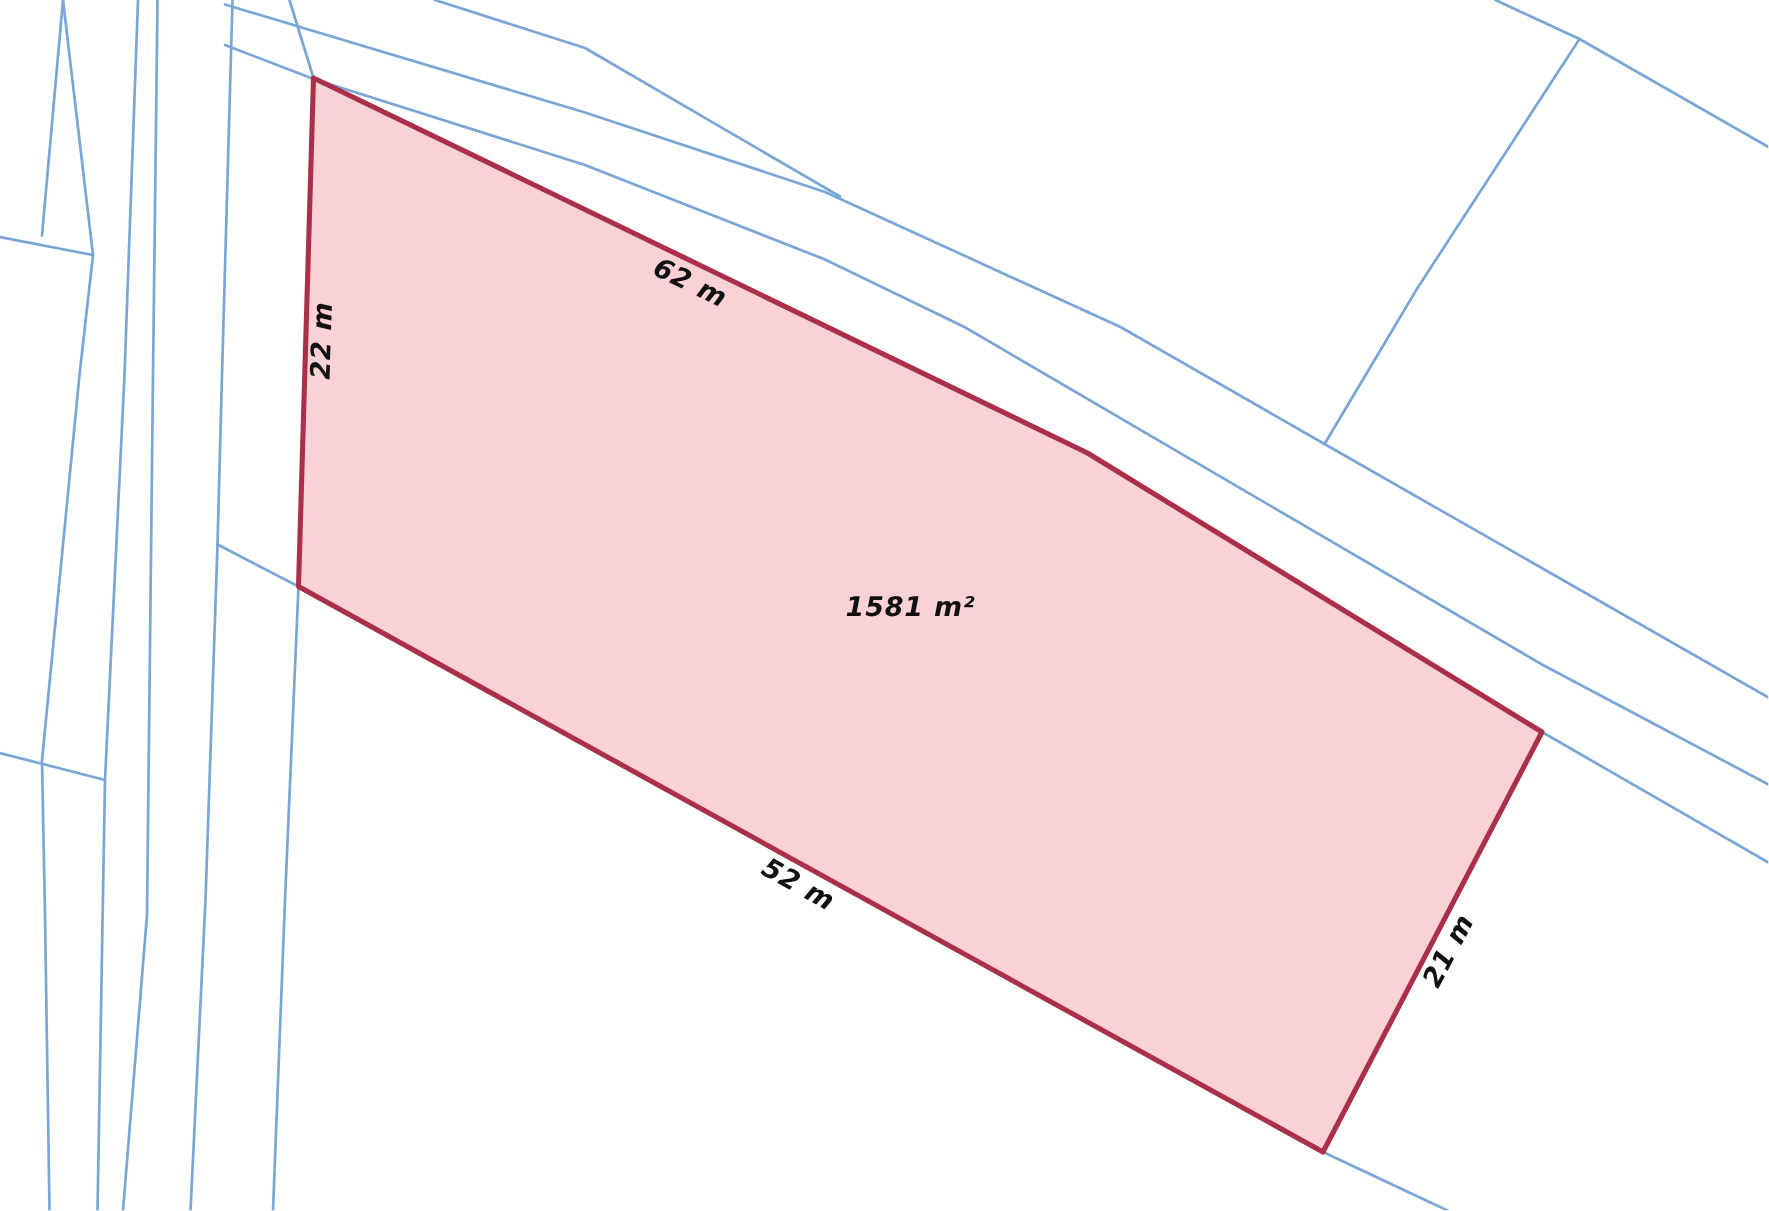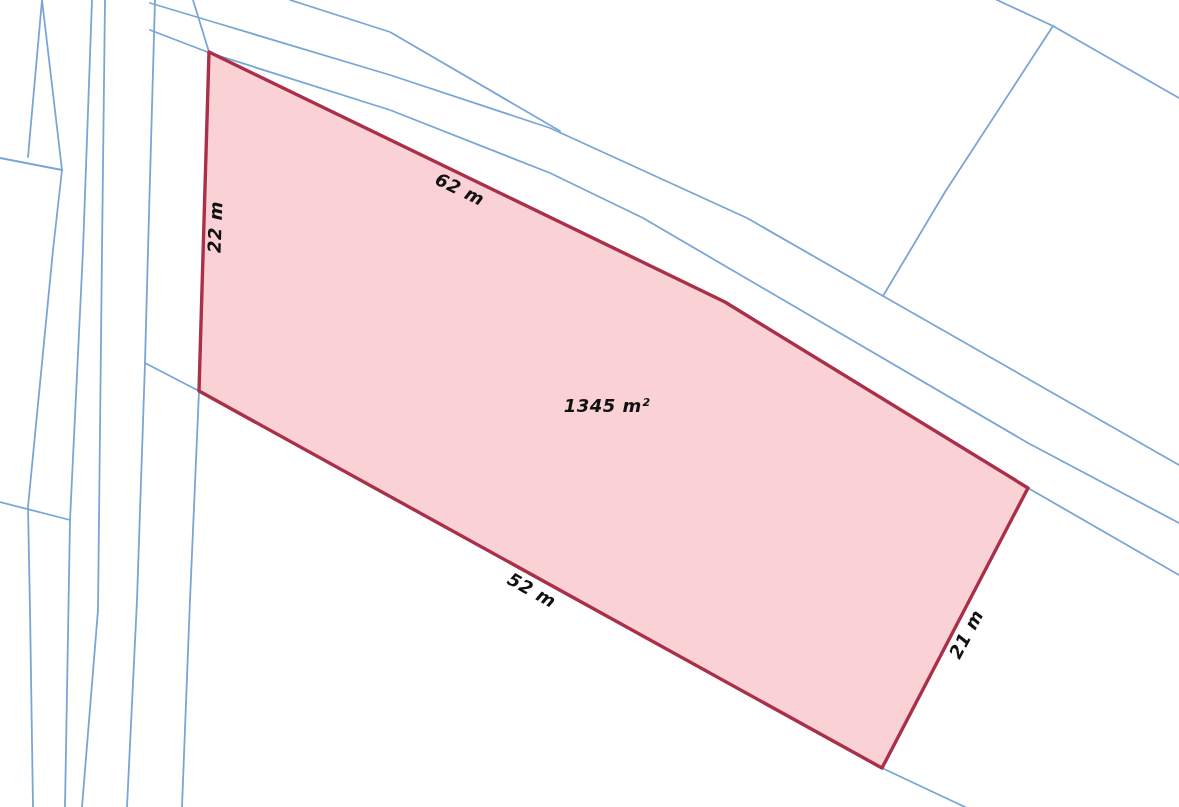--- a/index.html
+++ b/index.html
@@ -103,16 +103,16 @@
       <polyline class="boundary" points="882,768 965,807"></polyline>
     </g>
 
     <polygon class="parcel" points="209,52 725,302 1028,488 882,768 199,391"></polygon>
   </svg>
 
   <div class="dim rot-top" style="left:460px; top:189px;">62 m</div>
   <div class="dim rot-left" style="left:215px; top:227px;">22 m</div>
   <div class="dim rot-bottom" style="left:532px; top:590px;">52 m</div>
   <div class="dim rot-right" style="left:966px; top:634px;">21 m</div>
-  <div class="dim" style="left:607px; top:405px;">1345 m²</div>
+  <div class="dim" style="left:607px; top:405px;">1581 m²</div>
 
 
 </div>
 
 </body></html>

